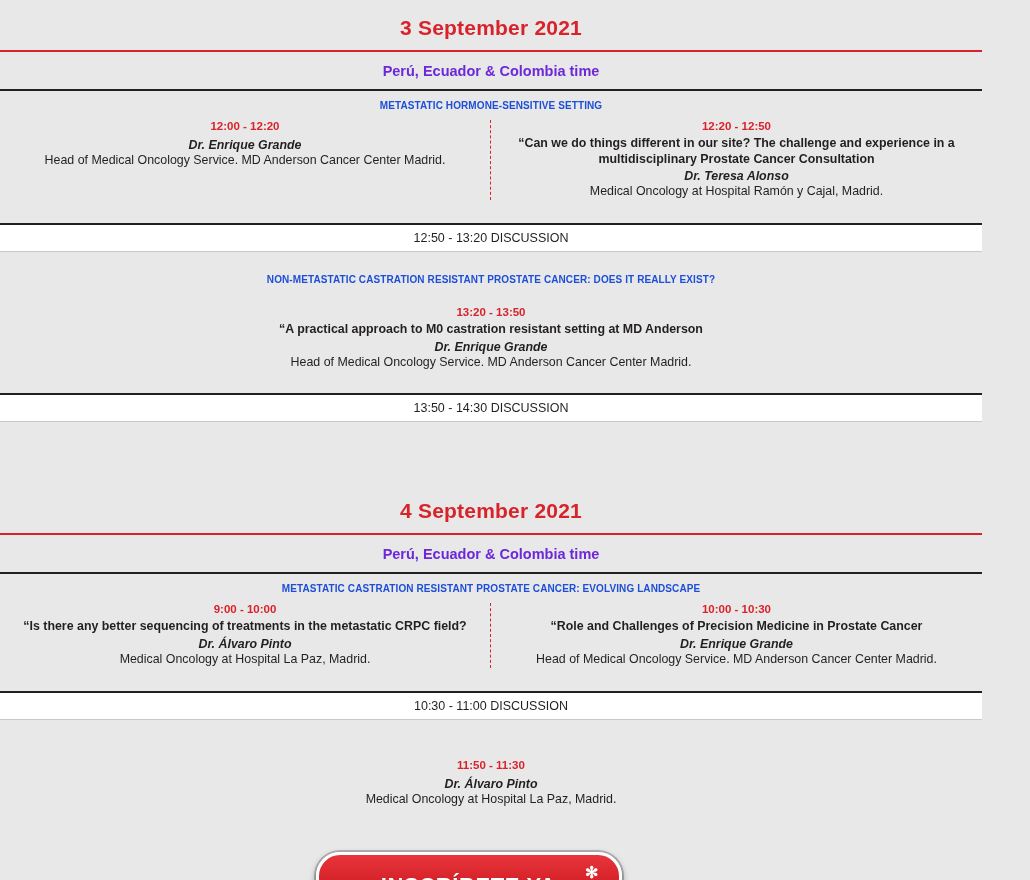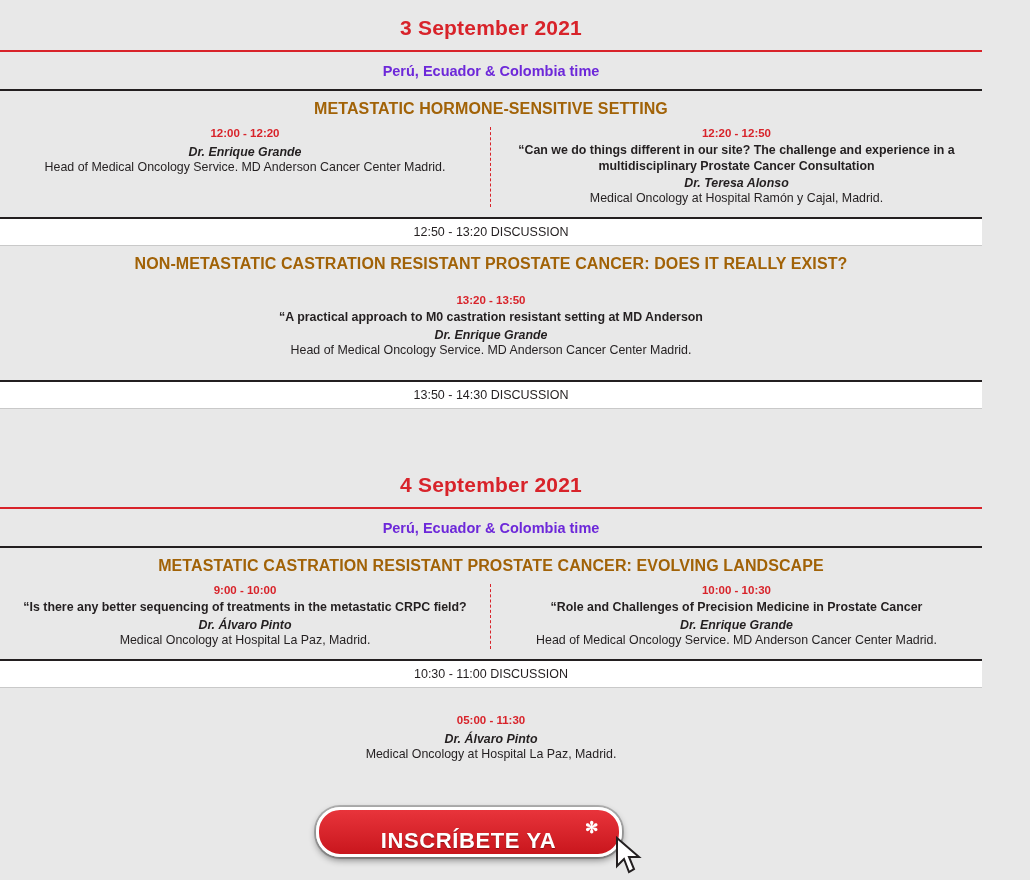--- a/index.html
+++ b/index.html
@@ -42,23 +42,23 @@
   .timezone {
     text-align: center;
     font-weight: bold;
     font-size: 14.5px;
     color: #6d28d9;
     padding-top: 11px;
     padding-bottom: 10px;
   }
   .session-title {
     text-align: center;
-    color: #a16207;
-    font-weight: bold;
-    font-size: 16px;
+    color: #1d4ed8;
+    font-weight: bold;
+    font-size: 10px;
     letter-spacing: .1px;
     padding-top: 9px;
     padding-bottom: 9px;
   }
   .two-col {
     display: flex;
     width: 982px;
     margin: 0 auto;
     padding-bottom: 10px;
   }
@@ -95,21 +95,21 @@
     line-height: 1.26;
   }
   .single {
     width: 982px;
     margin: 12px auto;
     text-align: center;
     padding-bottom: 10px;
   }
   .discussion {
     width: 982px;
-    margin: 0 auto;
+    margin: 13px auto;
     background: #ffffff;
     border-top: 2px solid #231f20;
     border-bottom: 1px solid #c9c9c9;
     text-align: center;
     font-size: 12.5px;
     padding: 6px 0 6px;
     box-sizing: border-box;
   }
   .spacer-lg { height: 48px; }
   .spacer-sm { height: 14px; }
@@ -225,21 +225,21 @@
         <div class="time">10:00 - 10:30</div>
         <div class="talk-title">“Role and Challenges of Precision Medicine in Prostate Cancer</div>
         <div class="speaker">Dr. Enrique Grande</div>
         <div class="affiliation">Head of Medical Oncology Service. MD Anderson Cancer Center Madrid.</div>
       </div>
     </div>
     <div class="discussion">10:30 - 11:00 DISCUSSION</div>
 
     <div class="spacer-sm"></div>
     <div class="single">
-      <div class="time">05:00 - 11:30</div>
+      <div class="time">11:50 - 11:30</div>
       <div class="speaker">Dr. Álvaro Pinto</div>
       <div class="affiliation">Medical Oncology at Hospital La Paz, Madrid.</div>
     </div>
   </div>
 
   <div class="cta-wrap">
     <div class="cta">
       <span class="cta-label">INSCRÍBETE YA</span>
       <span class="sparkle">✻</span>
       <span class="cursor">

